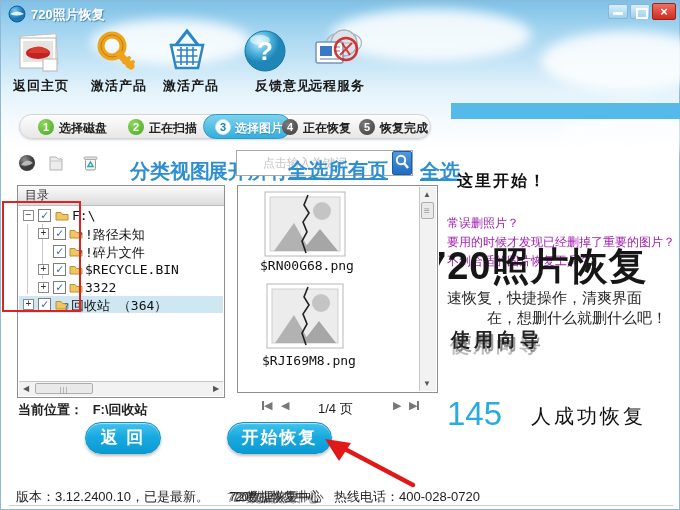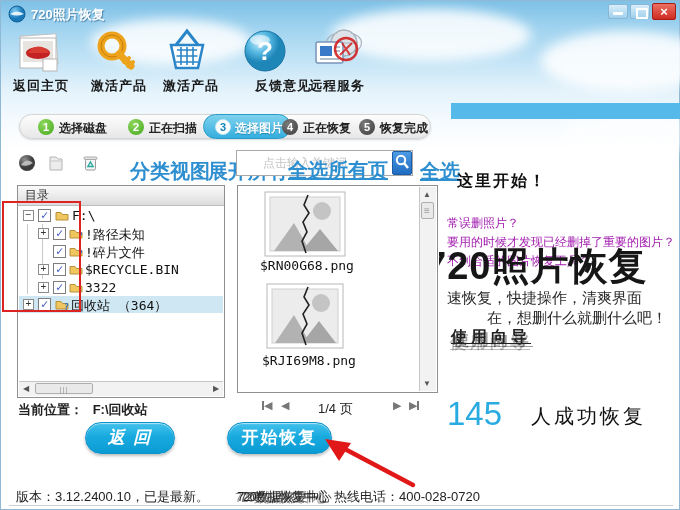--- a/index.html
+++ b/index.html
@@ -76,22 +76,22 @@
   .bigbtn{position:absolute;height:32px;border-radius:17px;border:1px solid #0e93c9;color:#fff;font-weight:bold;font-size:17px;
           background:linear-gradient(180deg,#45c2ec 0%,#18aadf 45%,#0b9bd4 100%);
           box-shadow:0 2px 3px rgba(0,0,0,.25), inset 0 1px 1px rgba(255,255,255,.6);
           text-align:center;line-height:30px;cursor:pointer;letter-spacing:2px;box-sizing:border-box;}
   
   #promo{left:438px;top:158px;width:242px;height:332px;overflow:hidden;}
   .promo-start{position:absolute;left:18px;top:12px;font-size:16px;font-weight:bold;color:#111;letter-spacing:2px;}
   .promo-q{position:absolute;left:8px;top:42px;font-size:12px;color:#a21caf;line-height:19px;white-space:nowrap;margin-top:13px;}
   .promo-title{position:absolute;left:-14px;top:82px;font-size:38px;font-weight:bold;color:#161616;white-space:nowrap;letter-spacing:1px;}
   .promo-f{position:absolute;left:8px;font-size:15px;color:#2a2a2a;white-space:nowrap;}
-  .promo-guide{position:absolute;left:12px;top:168px;font-size:16px;font-weight:bold;color:#222;letter-spacing:4px;
-               text-shadow:2px 3px 0 rgba(40,40,40,.45),-1px 6px 0 rgba(40,40,40,.3);text-decoration:underline;}
+  .promo-guide{position:absolute;left:12px;top:168px;font-size:19px;font-weight:bold;color:#222;letter-spacing:4px;
+               text-shadow:2px 3px 0 rgba(40,40,40,.45),-1px 6px 0 rgba(40,40,40,.3);}
   .promo-count{position:absolute;left:8px;top:236px;font-size:33px;font-weight:normal;color:#29abe2;}
   .promo-suffix{position:absolute;left:92px;top:244px;font-size:20px;color:#111;letter-spacing:3px;}
   
   .foot{position:absolute;top:487px;font-size:13px;color:#222;white-space:nowrap;}
   .overlapped{text-shadow:3px 0 0 rgba(30,30,30,.8),-2px 1px 0 rgba(30,30,30,.5);letter-spacing:-1px;}
   .foot-rule{position:absolute;left:8px;top:504px;width:664px;height:1px;background:#cfcfcf;}
   
   .red-rect{position:absolute;left:1px;top:200px;width:79px;height:111px;border:2px solid #dd2222;z-index:40;pointer-events:none;box-sizing:border-box;}
   #red-arrow{z-index:41;pointer-events:none;}
 </style>
@@ -347,21 +347,21 @@
   <div class="pag" style="left:280px;"><span>◀</span></div>
   <div class="pag-label">1/4 页</div>
   <div class="pag" style="left:392px;"><span>▶</span></div>
   <div class="pag endbar-r" style="left:408px;"><span>▶</span></div>
 
   <div class="abs loc">
     <span>当前位置：</span>
     <span style="margin-left:6px;">F:\回收站</span>
   </div>
 
-  <div class="bigbtn" style="left:84px;top:421px;width:90px;font-style:italic;">返 回</div>
+  <div class="bigbtn" style="left:84px;top:421px;width:76px;">返 回</div>
   <div class="bigbtn" style="left:226px;top:421px;width:105px;">开始恢复</div>
 
   <svg id="red-arrow" class="abs" style="left:316px;top:430px;" width="100" height="58">
     <path d="M96 54 L26 17" stroke="#e01818" stroke-width="4.5" stroke-linecap="round"></path>
     <path d="M8 8 L34 12 L22 30 Z" fill="#e01818"></path>
   </svg>
 
   <div class="abs" id="promo">
     <div class="promo-start">这里开始！</div>
     <div class="promo-q">
@@ -371,17 +371,17 @@
     </div>
     <div class="promo-title">720照片恢复</div>
     <div class="promo-f" style="top:130px;">速恢复，快捷操作，清爽界面</div>
     <div class="promo-f" style="top:150px;margin-left:40px;">在，想删什么就删什么吧！</div>
     <div class="promo-guide">使用向导</div>
     <div class="promo-count">145</div>
     <div class="promo-suffix">人成功恢复</div>
   </div>
 
   <div class="foot" style="left:15px;">版本：3.12.2400.10，已是最新。</div>
-  <div class="foot overlapped" style="left:228px;margin-left:8px;">720数据恢复中心</div>
+  <div class="foot overlapped" style="left:228px;">720数据恢复中心</div>
   <div class="foot" style="left:333px;">热线电话：400-028-0720</div>
   <div class="foot-rule"></div>
 
 </div>
 
 </body></html>

